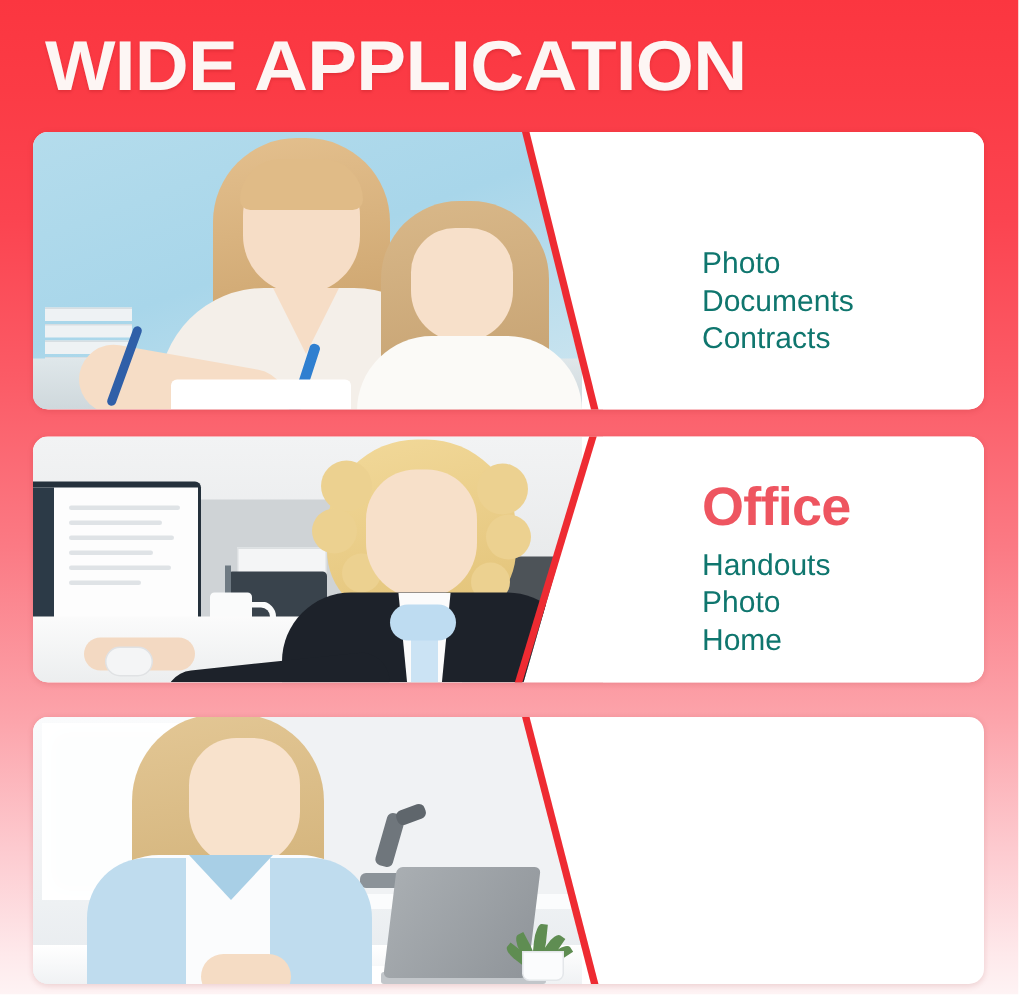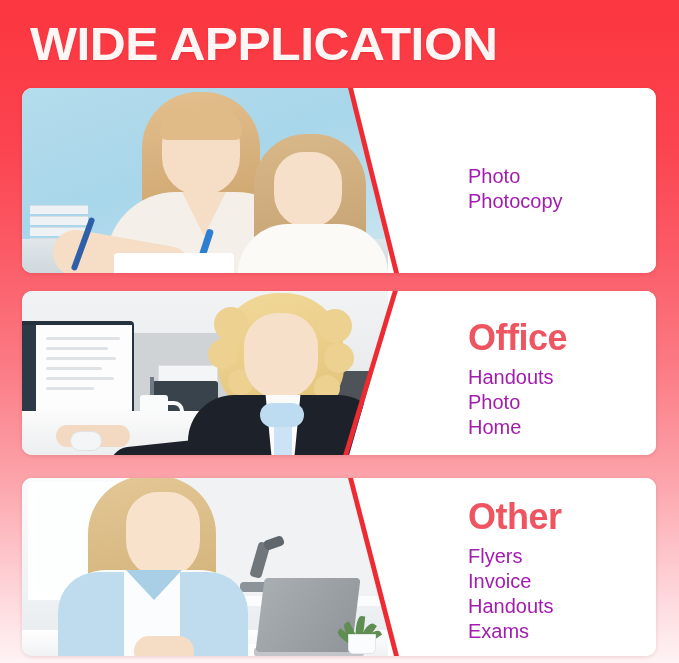--- a/index.html
+++ b/index.html
@@ -74,21 +74,21 @@
     position:absolute;right:0;top:0;bottom:0;left:380px;
     background:#fff;
   }
   .heading{
     position:absolute;left:66px;
     font-weight:bold;font-size:36px;line-height:38px;
     color:#ee5560;letter-spacing:-0.5px;
   }
   .items{
     position:absolute;left:66px;
-    font-size:20px;line-height:25px;color:#a21caf;
+    font-size:20px;line-height:25px;color:#0f766e;
     font-weight:normal;
   }
   .items div{white-space:nowrap;}
 
   #card-1 .heading{top:30px;}
   #card-1 .items{top:76px;}
   #card-2 .heading{top:28px;}
   #card-2 .items{top:74px;}
   #card-3 .heading{top:20px;}
   #card-3 .items{top:66px;}
@@ -197,21 +197,22 @@
         <div class="c1-pen2"></div>
         <div class="c1-paper"></div>
       </div>
     </div>
 
     <div class="slash right"></div>
 
     <div class="textpane">
       <div class="items">
         <div>Photo</div>
-        <div>Photocopy</div>
+        <div>Documents</div>
+        <div>Contracts</div>
       </div>
     </div>
   </div>
 
   <div class="card" id="card-2">
 
     <div class="photo photoclip-left">
       <div class="sc">
         <div class="c2-bg"></div>
         <div class="c2-part"></div>
@@ -297,24 +298,15 @@
           <div class="c3-leaf" style="left:24px;bottom:12px;width:8px;height:20px;transform:rotate(34deg);"></div>
           <div class="c3-leaf" style="left:1px;bottom:10px;width:7px;height:16px;transform:rotate(-52deg);"></div>
           <div class="c3-leaf" style="left:30px;bottom:10px;width:7px;height:16px;transform:rotate(56deg);"></div>
           <div class="c3-pot"></div>
         </div>
       </div>
     </div>
 
     <div class="slash right"></div>
 
-    <div class="textpane">
-      <div class="heading">Other</div>
-      <div class="items">
-        <div>Flyers</div>
-        <div>Invoice</div>
-        <div>Handouts</div>
-        <div>Exams</div>
-      </div>
-    </div>
   </div>
 
 </div>
 
 </body></html>

